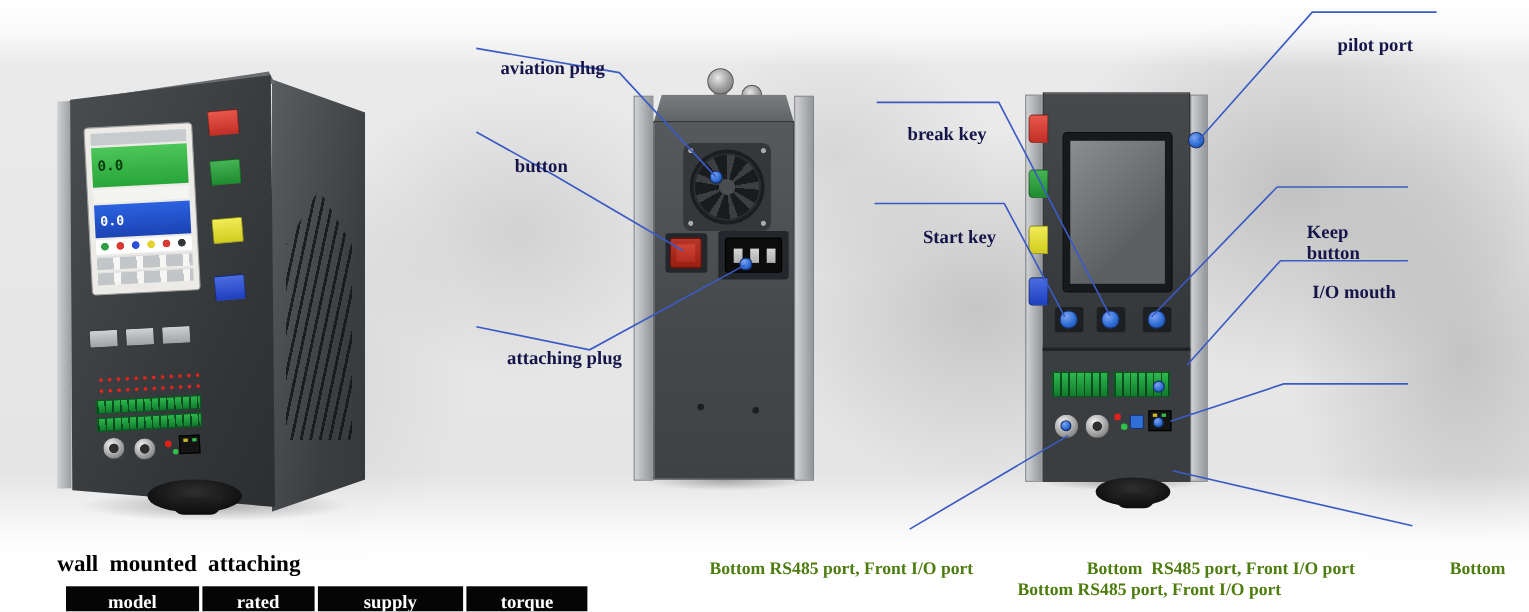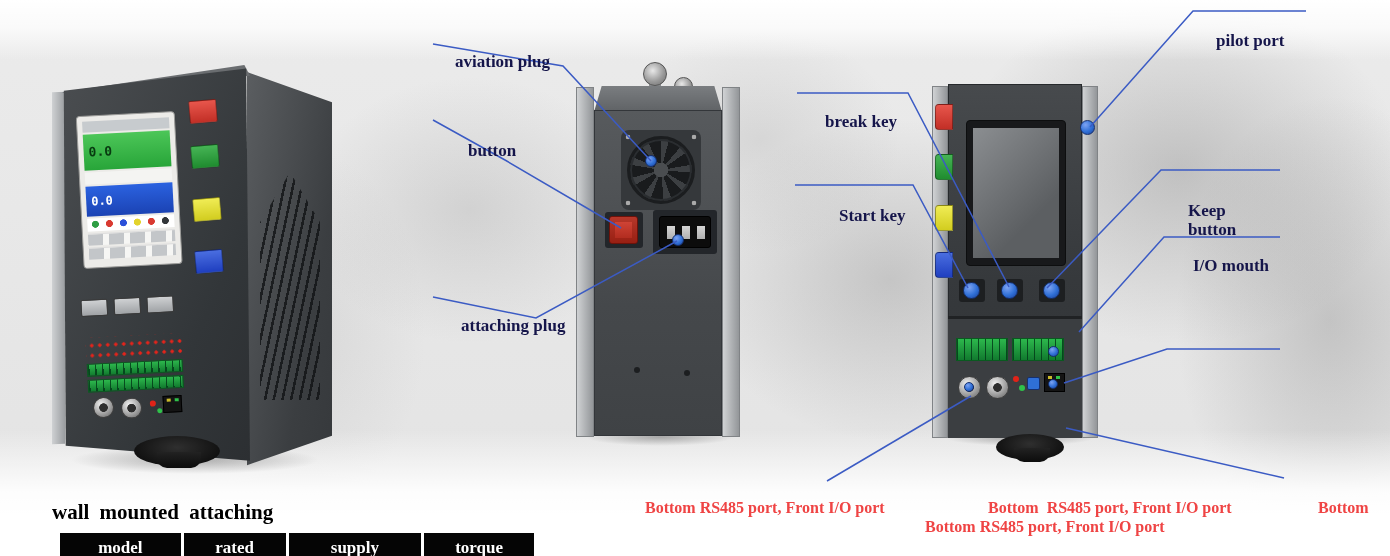--- a/index.html
+++ b/index.html
@@ -167,21 +167,21 @@
 
   
   .leaders{left:0;top:0;width:1390px;height:556px;pointer-events:none;}
   .lbl{font-weight:700;font-size:17px;line-height:19px;color:#15154a;white-space:nowrap;}
   .lbl-wrap{white-space:normal;}
   .lbl-aviation{left:455px;top:52px;} .lbl-switch{left:468px;top:141px;}
   .lbl-attaching{left:461px;top:316px;} .lbl-pilot{left:1216px;top:31px;}
   .lbl-break{left:825px;top:112px;} .lbl-start{left:823px;top:206px;margin-left:16px;}
   .lbl-keep{left:1188px;top:183px;width:70px;margin-top:18px;} .lbl-io{left:1193px;top:256px;}
   .lbl-internet{left:1199px;top:355px;width:84px;}
-  .cap{font-weight:700;font-size:16px;color:#ef4444;white-space:pre;}
+  .cap{font-weight:700;font-size:16px;color:#4d7c0f;white-space:pre;margin-top:10px;}
   .cap-l1{left:645px;top:499px;} .cap-l2{left:645px;top:518px;}
   .cap-r1{left:988px;top:499px;} .cap-r2{left:925px;top:518px;}
   .cap-far{left:1318px;top:499px;}
   .title{left:52px;top:500px;font-weight:700;font-size:21px;color:#000;word-spacing:5px;white-space:nowrap;}
 
   
   .spec-table{left:60px;top:533px;width:474px;height:40px;display:flex;gap:3px;}
   .spec-cell{background:#050505;color:#fff;font-weight:700;font-size:17px;text-align:center;padding-top:5px;}
   .c1{width:121px;} .c2{width:102px;} .c3{width:133px;} .c4{width:110px;}
 </style>

